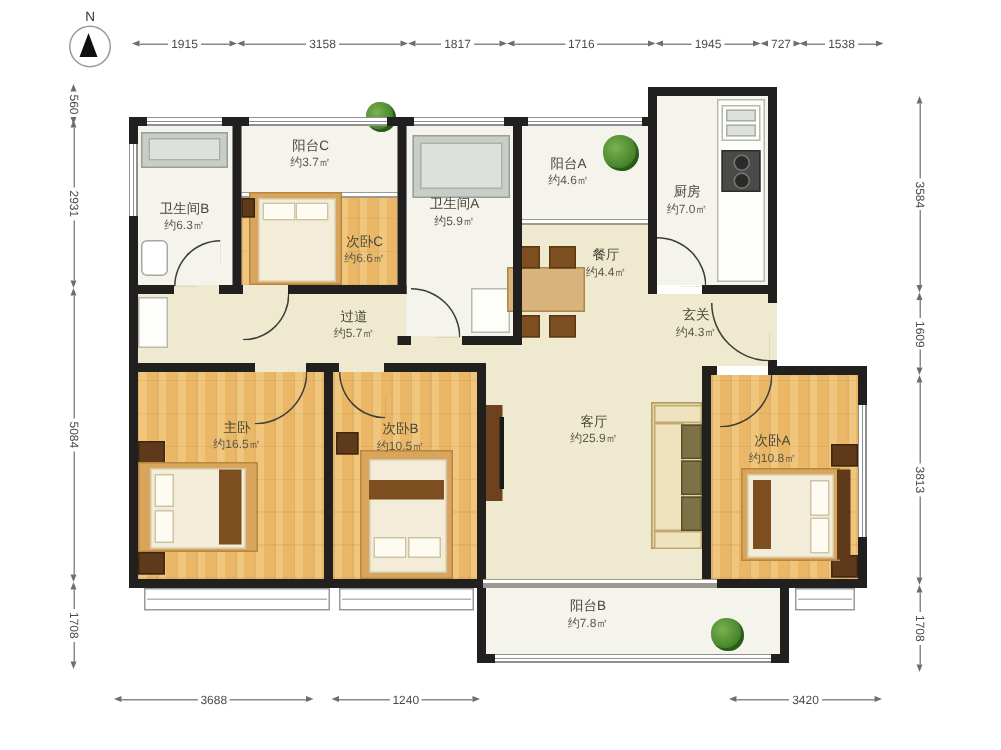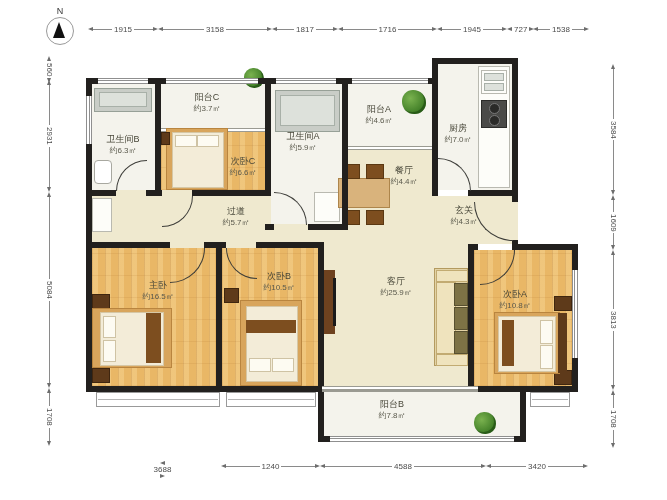--- a/index.html
+++ b/index.html
@@ -245,21 +245,21 @@
       <div class="rarea">约4.3㎡</div>
     </div>
   <div class="rlabel" style="left:236px;top:217px;">
     <div class="rname">过道</div>
       <div class="rarea">约5.7㎡</div>
     </div>
   <div class="rlabel" style="left:158px;top:291px;">
     <div class="rname">主卧</div>
       <div class="rarea">约16.5㎡</div>
     </div>
-  <div class="rlabel" style="left:267px;top:282px;margin-left:12px;">
+  <div class="rlabel" style="left:267px;top:292px;">
     <div class="rname">次卧B</div>
       <div class="rarea">约10.5㎡</div>
     </div>
   <div class="rlabel" style="left:396px;top:287px;">
     <div class="rname">客厅</div>
       <div class="rarea">约25.9㎡</div>
     </div>
   <div class="rlabel" style="left:515px;top:300px;">
     <div class="rname">次卧A</div>
       <div class="rarea">约10.8㎡</div>
@@ -312,38 +312,31 @@
       <i class="ar"></i>
     </div>
   <div class="dimh" style="left:533px;top:24px;width:56px;">
       <i class="al"></i>
       <i class="lnh"></i>
       <span class="dlab">1538</span>
       <i class="lnh"></i>
       <i class="ar"></i>
     </div>
 
-  <div class="dimh" style="left:96px;top:461px;width:133px;flex-direction:column;">
+  <div class="dimh" style="left:76px;top:461px;width:133px;">
       <i class="al"></i>
       <i class="lnh"></i>
       <span class="dlab">3688</span>
       <i class="lnh"></i>
       <i class="ar"></i>
     </div>
   <div class="dimh" style="left:221px;top:461px;width:99px;">
       <i class="al"></i>
       <i class="lnh"></i>
       <span class="dlab">1240</span>
-      <i class="lnh"></i>
-      <i class="ar"></i>
-    </div>
-  <div class="dimh" style="left:320px;top:461px;width:166px;">
-      <i class="al"></i>
-      <i class="lnh"></i>
-      <span class="dlab">4588</span>
       <i class="lnh"></i>
       <i class="ar"></i>
     </div>
   <div class="dimh" style="left:486px;top:461px;width:102px;">
       <i class="al"></i>
       <i class="lnh"></i>
       <span class="dlab">3420</span>
       <i class="lnh"></i>
       <i class="ar"></i>
     </div>

